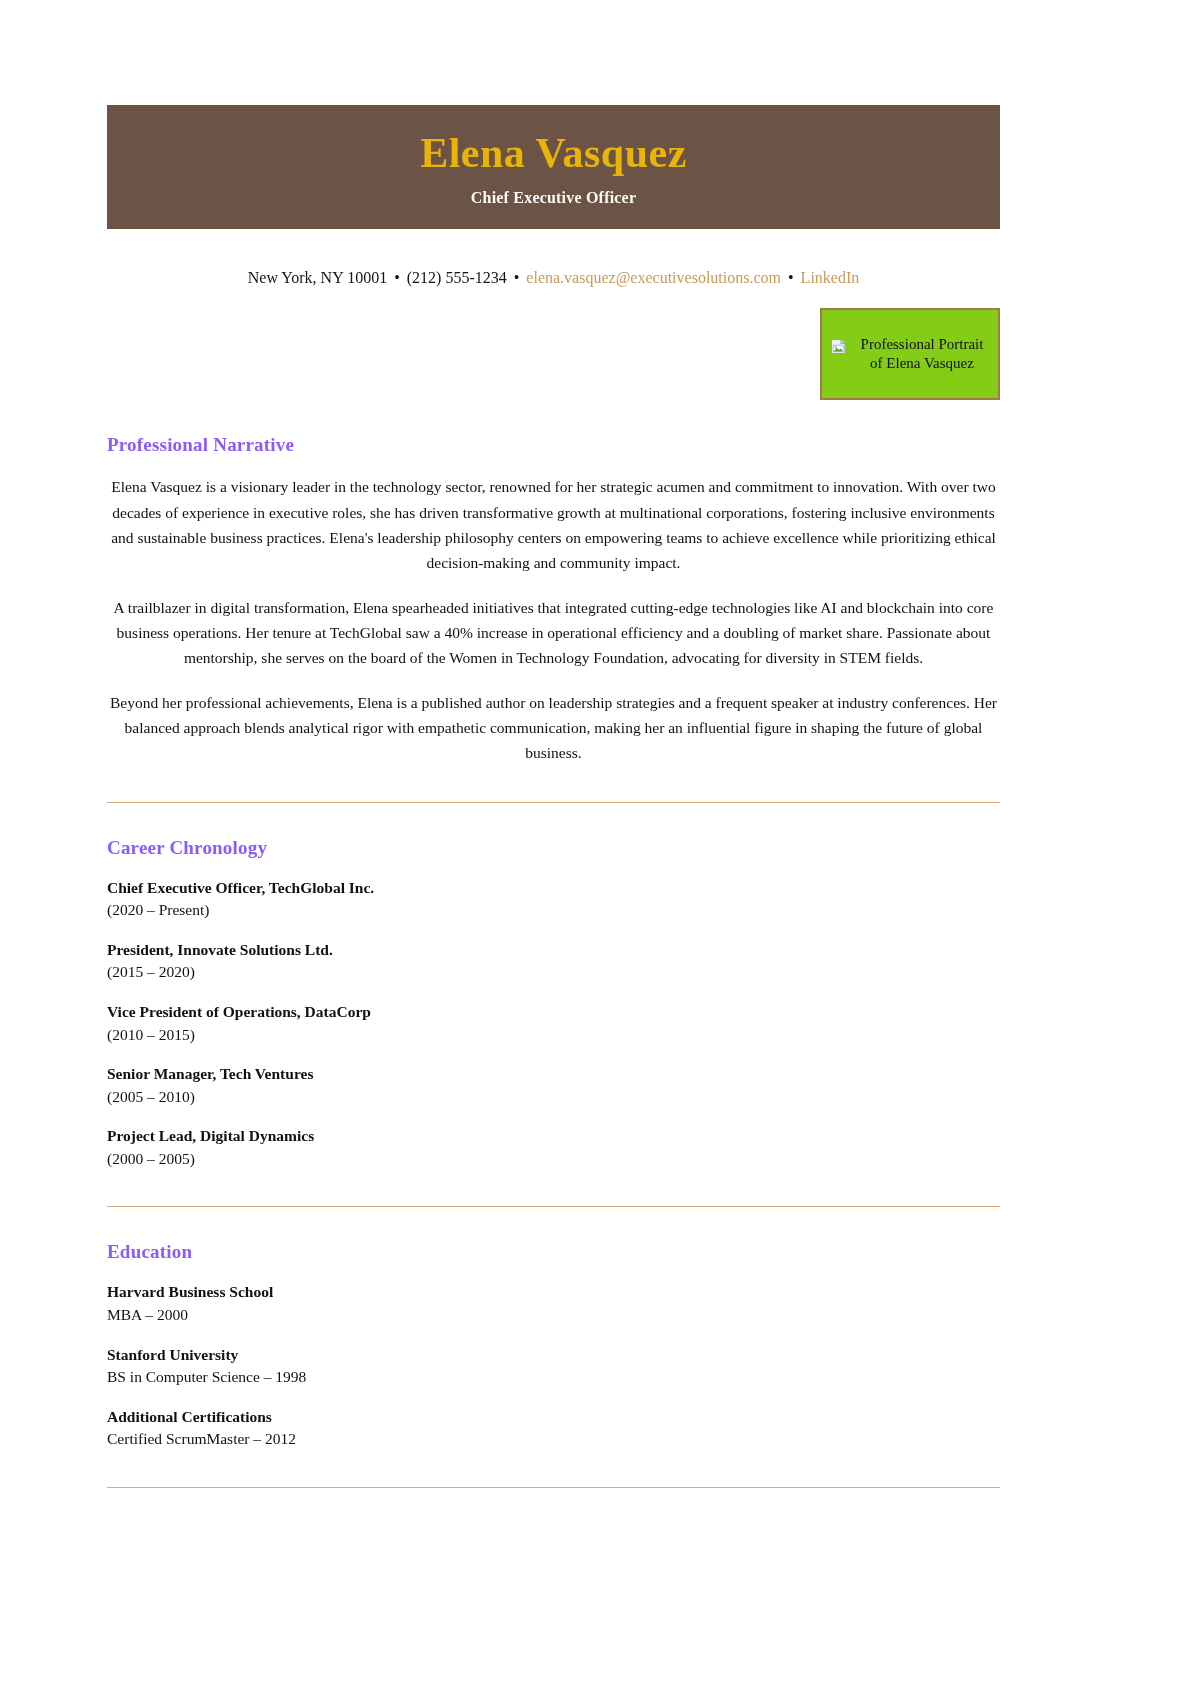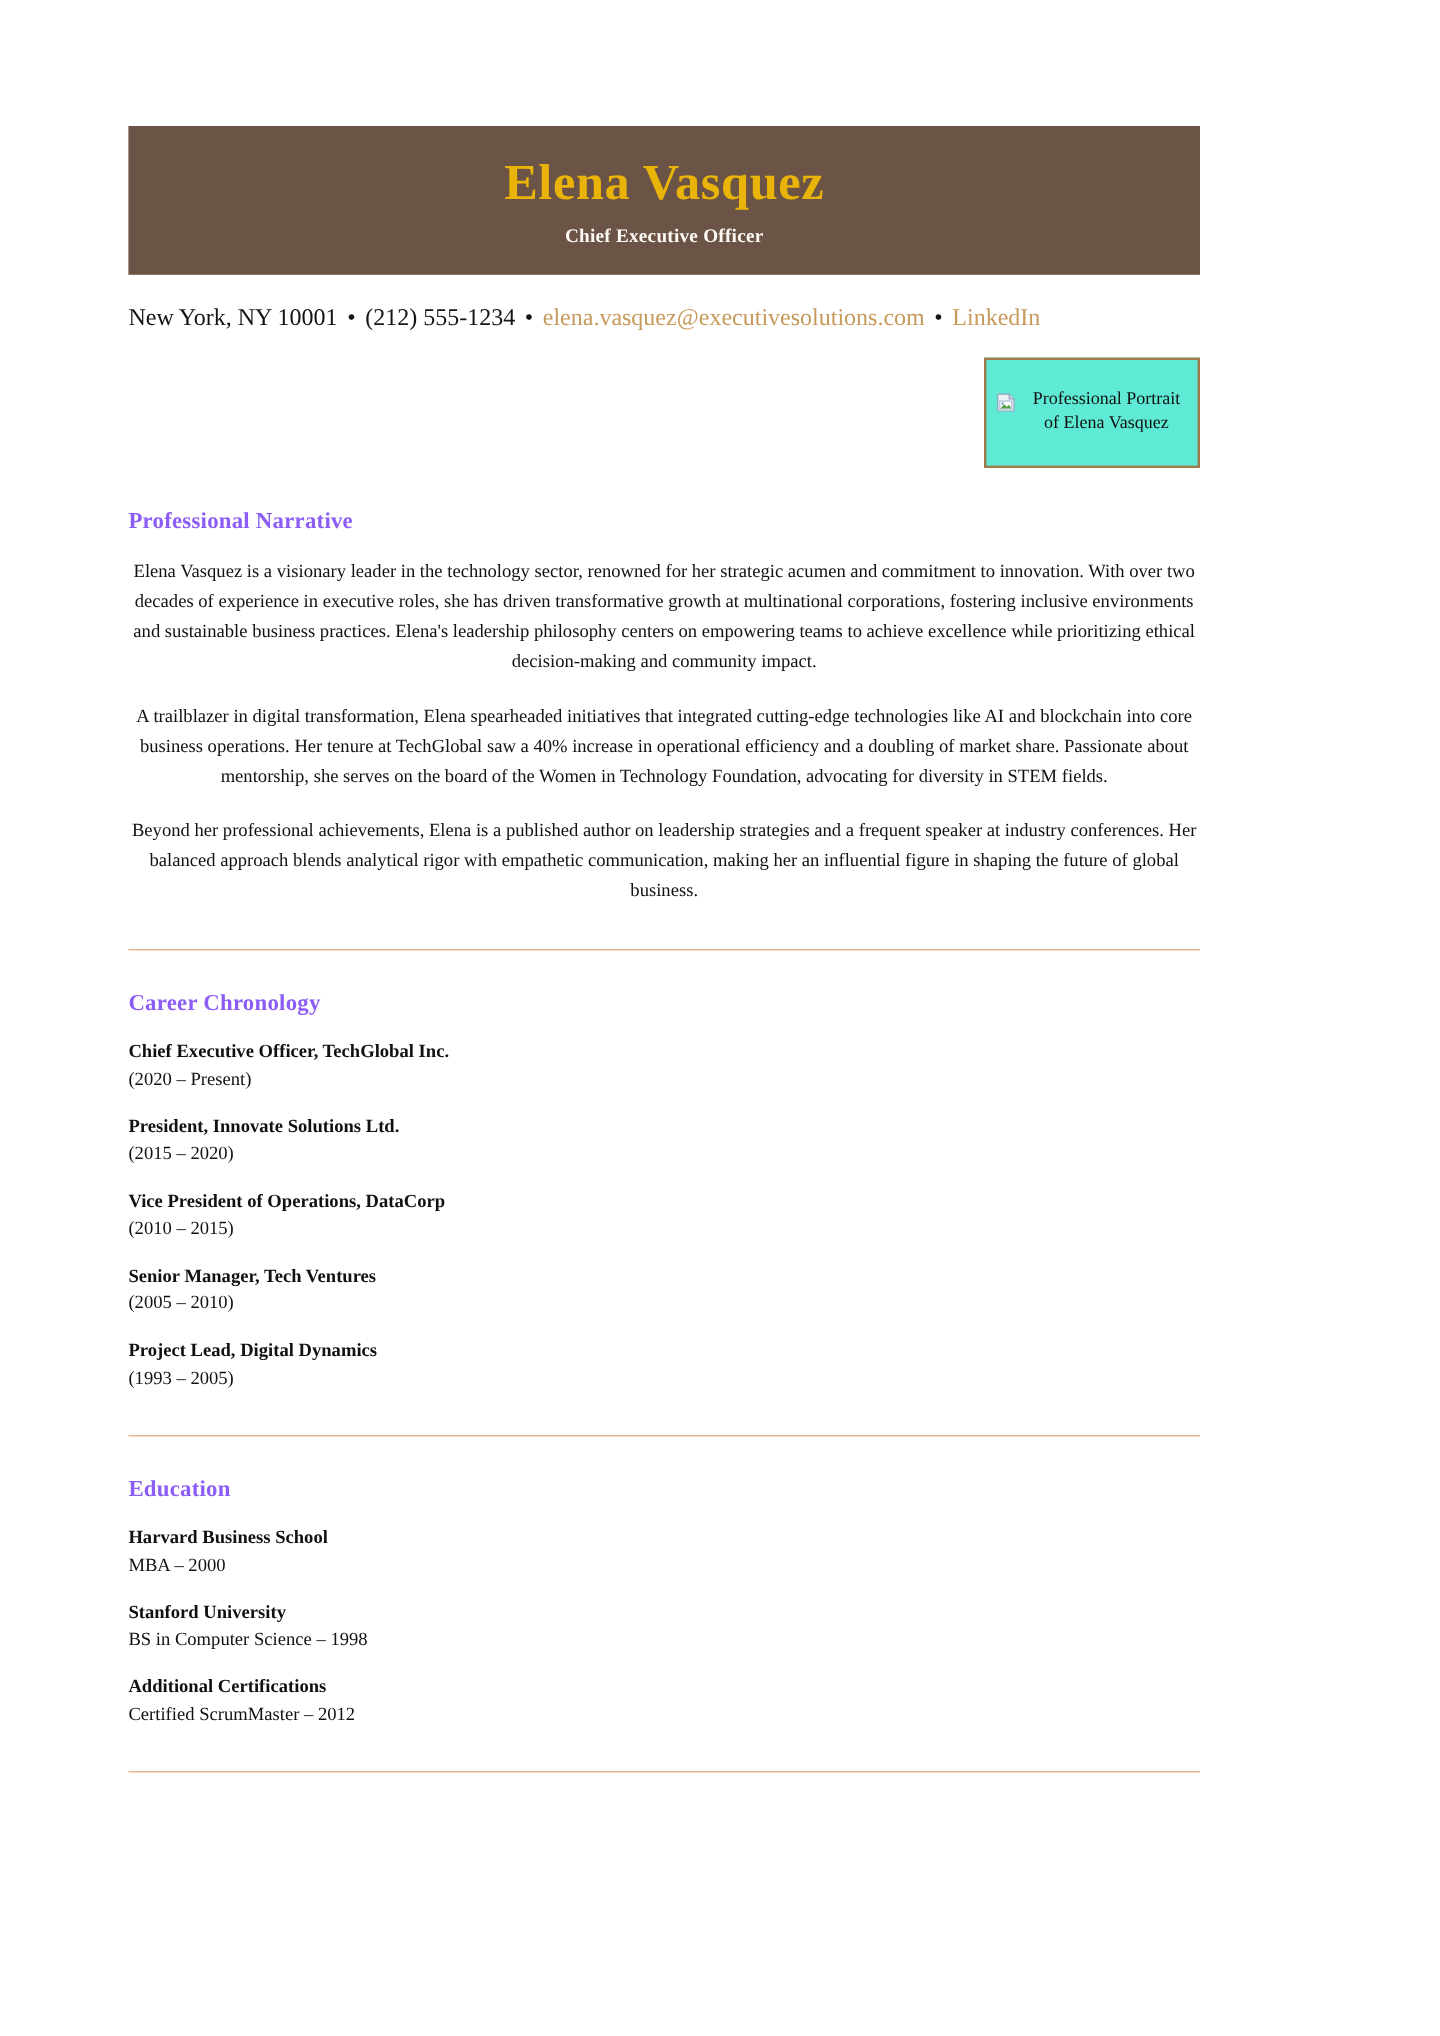--- a/index.html
+++ b/index.html
@@ -50,23 +50,24 @@
     font-family: "Liberation Serif", "DejaVu Serif", serif;
     font-size: 16px;
     font-weight: bold;
     color: #fdfaf4;
     margin: 0;
     letter-spacing: 0.2px;
   }
 
   
   .contact-line {
-    font-size: 20px;
+    text-align: center;
+    font-size: 16px;
     color: #141414;
-    padding-top: 22px;
+    padding-top: 38px;
     line-height: 1.4;
   }
   .contact-sep {
     color: #141414;
     margin: 0 3px;
   }
   .contact-link {
     color: #c79a5b;
     text-decoration: none;
   }
@@ -79,21 +80,21 @@
   }
   .photo-box {
     width: 180px;
     height: 92px;
     border: 2px solid #a07c4d;
     box-sizing: border-box;
     display: flex;
     align-items: center;
     justify-content: center;
     padding: 4px 8px;
-    background: #5eead4;
+    background: #84cc16;
   }
   .broken-img {
     display: inline-flex;
     align-items: flex-start;
     gap: 7px;
     text-align: center;
   }
   .broken-img-icon {
     flex: 0 0 auto;
     width: 17px;
@@ -213,21 +214,21 @@
       <div class="entry">
         <div class="entry-title">Vice President of Operations, DataCorp</div>
         <div class="entry-meta">(2010 – 2015)</div>
       </div>
       <div class="entry">
         <div class="entry-title">Senior Manager, Tech Ventures</div>
         <div class="entry-meta">(2005 – 2010)</div>
       </div>
       <div class="entry">
         <div class="entry-title">Project Lead, Digital Dynamics</div>
-        <div class="entry-meta">(1993 – 2005)</div>
+        <div class="entry-meta">(2000 – 2005)</div>
       </div>
     </div>
 
     <hr class="section-rule">
 
     <div class="section">
       <div class="section-heading">Education</div>
 
       <div class="entry">
         <div class="entry-title">Harvard Business School</div>

